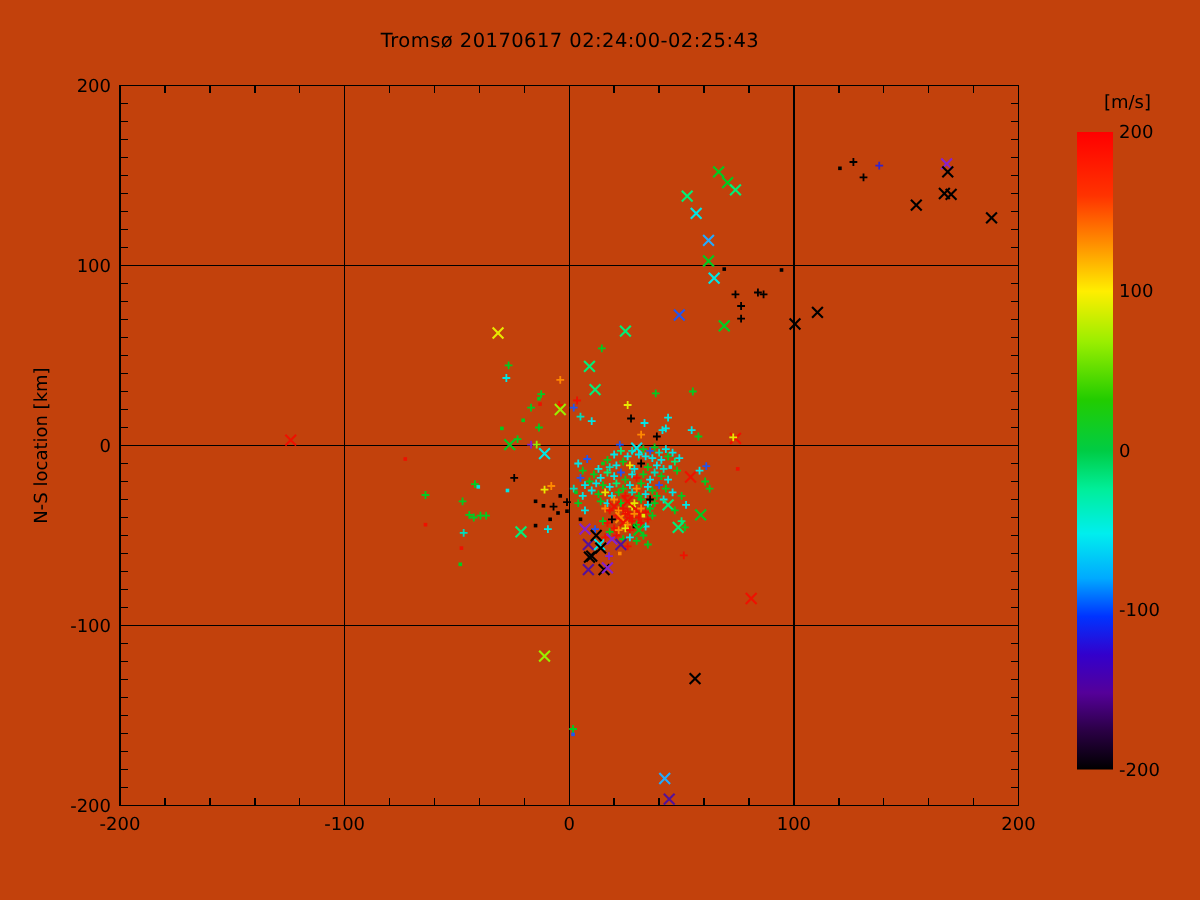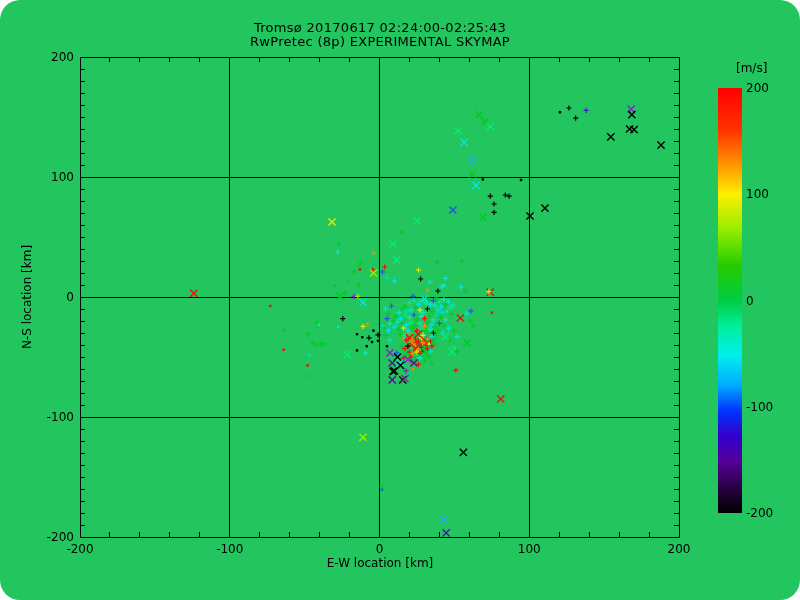--- a/index.html
+++ b/index.html
@@ -1,34 +1,32 @@
 <!DOCTYPE html>
 <html><head>
 <meta charset="utf-8">
 <style>
   html,body{margin:0;padding:0;background:#ffffff;}
-  .screen{position:relative;width:800px;height:600px;background:#22c55e;overflow:hidden;
-          font-family:"DejaVu Sans",sans-serif;color:#000;border-radius:20px;}
+  .screen{position:relative;width:800px;height:600px;background:#c2410c;overflow:hidden;
+          font-family:"DejaVu Sans",sans-serif;color:#000;}
   .title-line{position:absolute;left:80px;width:600px;text-align:center;font-size:13px;
               letter-spacing:0.3px;white-space:nowrap;}
   #title1{top:20px;}
   #title2{top:34px;}
   .x-axis-title{position:absolute;left:80px;width:600px;top:556px;text-align:center;font-size:12px;}
   .y-axis-title{position:absolute;left:27px;top:297px;transform:translate(-50%,-50%) rotate(-90deg);
                 white-space:nowrap;font-size:12px;}
   .cb-unit{position:absolute;left:736px;top:61px;font-size:12px;white-space:nowrap;}
   svg{position:absolute;left:0;top:0;}
 </style>
 </head>
 <body>
 
 <div class="screen">
   <div class="title-line" id="title1">Tromsø 20170617 02:24:00-02:25:43</div>
-  <div class="title-line" id="title2">RwPretec (8p) EXPERIMENTAL SKYMAP</div>
-  <div class="x-axis-title">E-W location [km]</div>
   <div class="y-axis-title">N-S location [km]</div>
   <div class="cb-unit">[m/s]</div>
   <svg id="plot" width="800" height="600">
     <defs id="plot-defs">
         <linearGradient id="cbgrad" x1="0" y1="0" x2="0" y2="1">
           <stop offset="0" stop-color="#ff0000"></stop>
           <stop offset="0.1" stop-color="#ff3300"></stop>
           <stop offset="0.17" stop-color="#ff8800"></stop>
           <stop offset="0.25" stop-color="#ffee00"></stop>
           <stop offset="0.33" stop-color="#99ee00"></stop>

